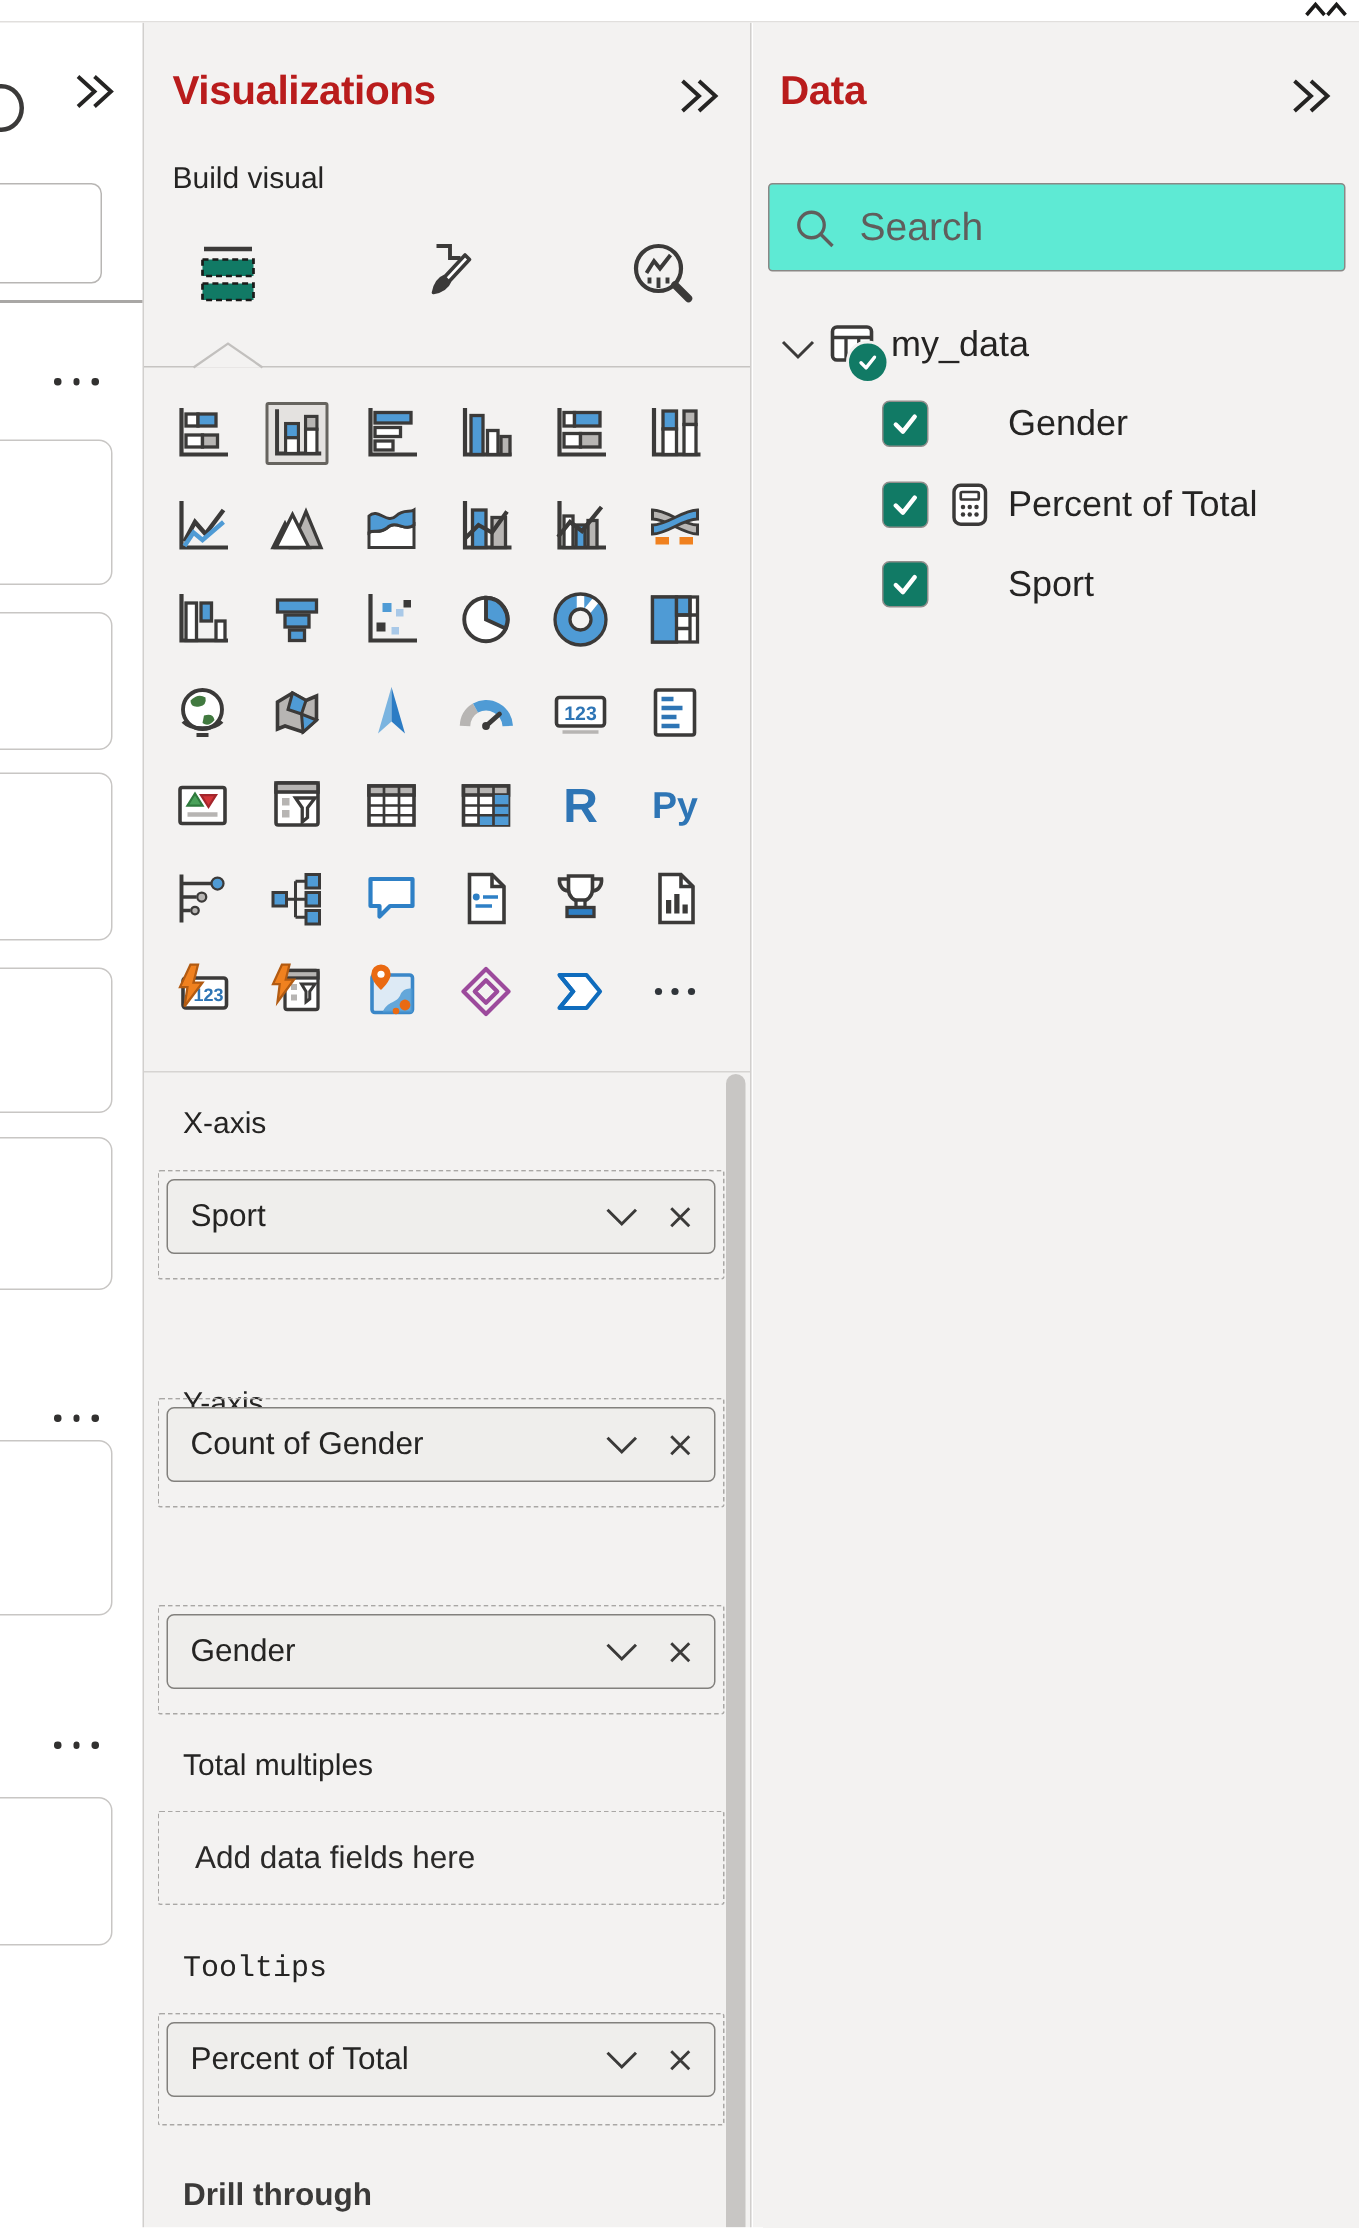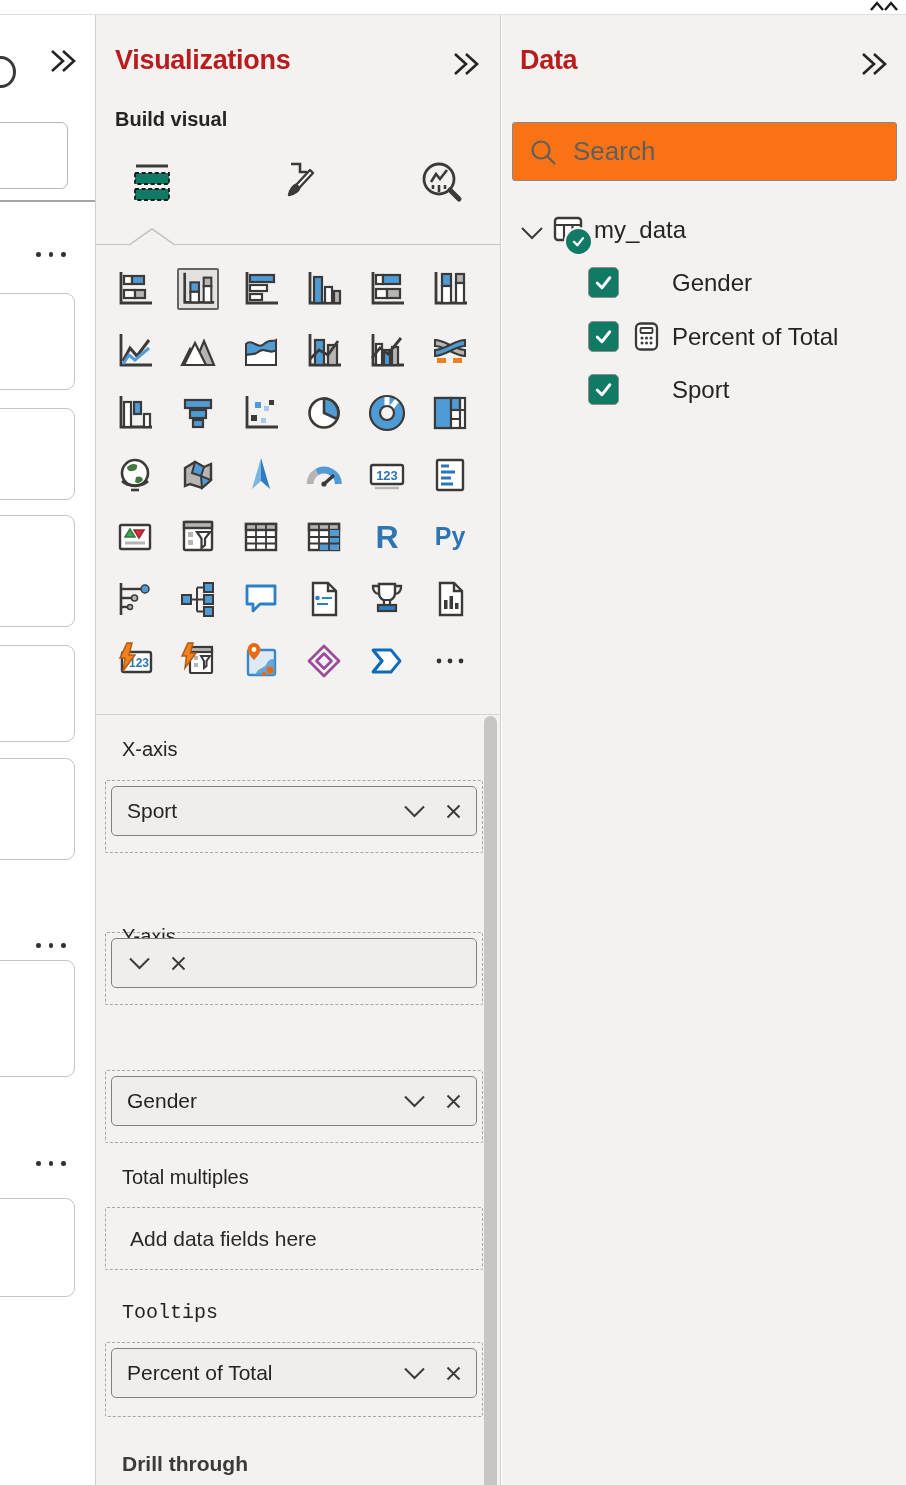--- a/index.html
+++ b/index.html
@@ -21,42 +21,42 @@
   
   .arc-frag{position:absolute;left:-14px;top:41px;width:24px;height:26px;border:3px solid #3b3a39;border-radius:50%}
   .lp-search{position:absolute;left:-22px;top:107px;width:88px;height:65px;background:#fff;
     border:1.6px solid #b8b6b4;border-radius:7px}
   .lp-divider{position:absolute;left:0;top:185px;width:96px;border-top:2px solid #a9a7a5}
   .fcard{position:absolute;left:-22px;width:97px;background:#fff;border:1.6px solid #c8c6c4;border-radius:9px;box-sizing:border-box}
   .dots{position:absolute;display:flex;gap:8px}
   .dots i{width:4.6px;height:4.6px;background:#323130;border-radius:50%}
   .dots-left{left:36px}
   
-  .build-label{position:absolute;left:19px;top:93px;font-size:20px;font-weight:700;color:#252423}
+  .build-label{position:absolute;left:19px;top:93px;font-size:20px;font-weight:400;color:#252423}
   .tab{position:absolute;top:134px;width:68px;height:68px;display:flex;align-items:center;justify-content:center;border-radius:4px;cursor:pointer}
   .notch-line{position:absolute;left:0;top:229px;width:405px;border-top:1.5px solid #c6c4c2}
   .notch-tri{position:absolute;left:32px;top:212px}
   .gallery{position:absolute;left:18px;top:253px;width:360px;display:grid;
     grid-template-columns:repeat(6,42px);grid-auto-rows:42px;column-gap:21px;row-gap:20px}
   .vtile{width:42px;height:42px;display:flex;align-items:center;justify-content:center;box-sizing:border-box;border-radius:2px;cursor:pointer}
   .vtile.selected{border:2.5px solid #66645f;background:#e4e2e0}
   .wells-divider{position:absolute;left:0;top:699px;width:405px;border-top:1px solid #d6d4d2}
   .vscroll{position:absolute;left:388px;top:701px;width:13px;height:769px;background:#c8c6c4;border-radius:7px 7px 0 0}
   .wlabel{position:absolute;left:26px;font-size:20px;color:#252423}
   .wellbox{position:absolute;left:9px;width:378px;border:1.6px dashed #a9a7a5;border-radius:2px;box-sizing:border-box}
   .pill{position:absolute;left:5px;top:5px;right:5px;height:50px;background:#efeeec;
     border:1.2px solid #82807d;border-radius:5px;display:flex;align-items:center;
     padding:0 13px 0 15px;font-size:21px;color:#252423;box-sizing:border-box;cursor:pointer}
   .pill .ptext{flex:1;white-space:nowrap;overflow:hidden}
   .pill svg{flex:none}
   .pill .chev{margin-right:17px}
   .wph{display:flex;align-items:center;height:100%;padding-left:24px;font-size:21px;color:#2b2a29}
   .drill{position:absolute;left:26px;top:1437px;font-size:21px;font-weight:700;color:#3b3a39}
   
-  .searchbox{position:absolute;left:10px;top:107px;width:385px;height:59px;background:#f97316;
+  .searchbox{position:absolute;left:10px;top:107px;width:385px;height:59px;background:#5eead4;
     border:1.4px solid #8a8886;border-radius:3px;display:flex;align-items:center;
     padding-left:15px;box-sizing:border-box;gap:13px}
   .searchbox input{border:none;outline:none;background:transparent;font-size:26px;color:#444240;
     font-family:"Liberation Sans",sans-serif;width:300px}
   .searchbox input::placeholder{color:#605e5c;opacity:1}
   .tree-chev{position:absolute;left:15px;top:203px;cursor:pointer}
   .tbl-icon{position:absolute;left:48px;top:196px}
   .badge{position:absolute;left:62px;top:212px;width:29px;height:29px;border-radius:50%;
     background:#117a65;border:2.5px solid #f3f2f1;box-sizing:border-box;
     display:flex;align-items:center;justify-content:center}
@@ -484,20 +484,21 @@
             <path d="M3 3.5 L12.5 13 L22 3.5" fill="none" stroke="#3b3a39" stroke-width="2"></path>
           </svg>
           <svg width="19" height="19" viewBox="0 0 19 19">
             <path d="M3.5 3.5 L15.5 15.5 M15.5 3.5 L3.5 15.5" stroke="#3b3a39" stroke-width="1.9" fill="none"></path>
           </svg>
         </div>
       </div>
       <div class="wlabel" style="top: 910px;">Y-axis</div>
       <div class="wellbox" style="top: 917px; height: 73px;">
         <div class="pill">
+          <span class="ptext">Count of Gender</span>
           <svg class="chev" width="25" height="17" viewBox="0 0 25 17">
             <path d="M3 3.5 L12.5 13 L22 3.5" fill="none" stroke="#3b3a39" stroke-width="2"></path>
           </svg>
           <svg width="19" height="19" viewBox="0 0 19 19">
             <path d="M3.5 3.5 L15.5 15.5 M15.5 3.5 L3.5 15.5" stroke="#3b3a39" stroke-width="1.9" fill="none"></path>
           </svg>
         </div>
       </div>
       <div class="wlabel" style="top: 1013px; margin-top: 48px;">Legend</div>
       <div class="wellbox" style="top: 1055px; height: 73px;">

